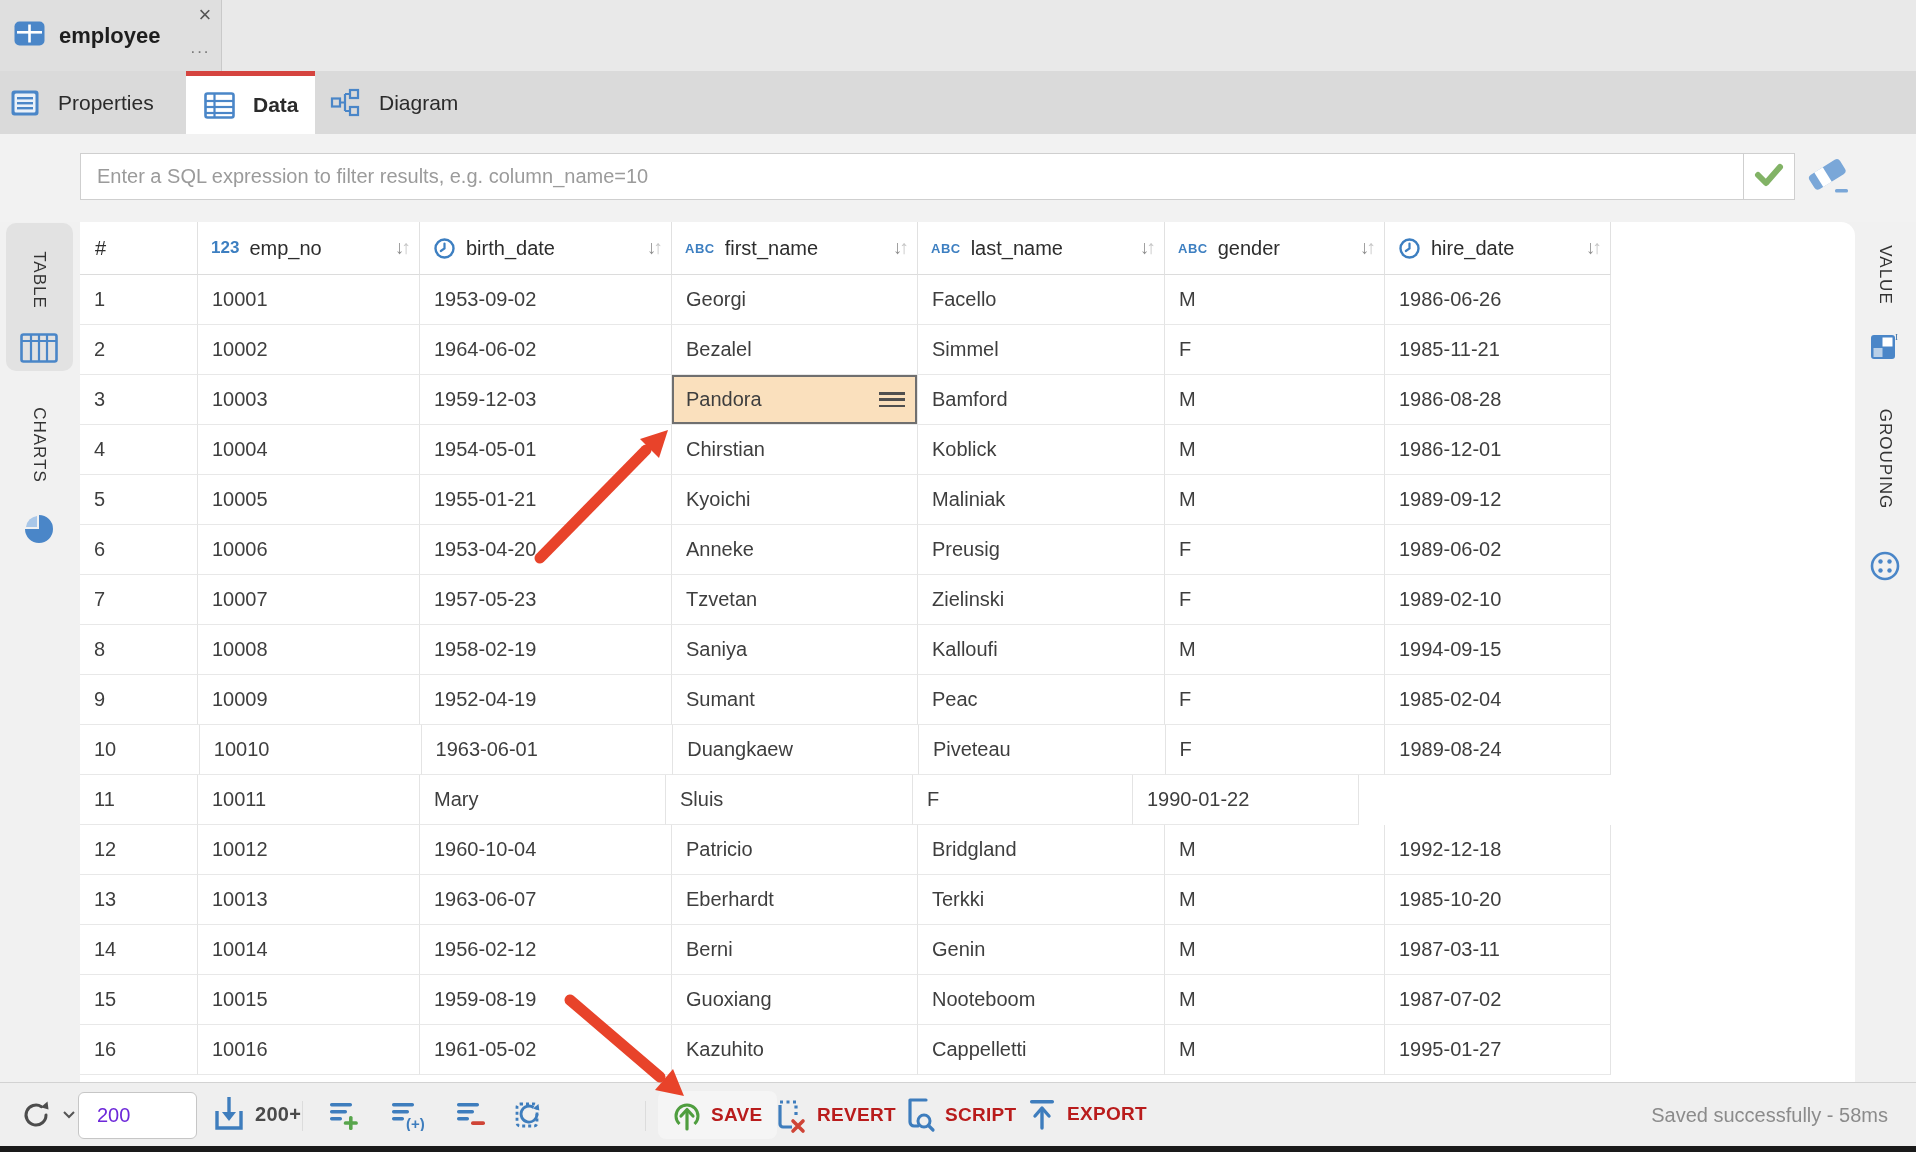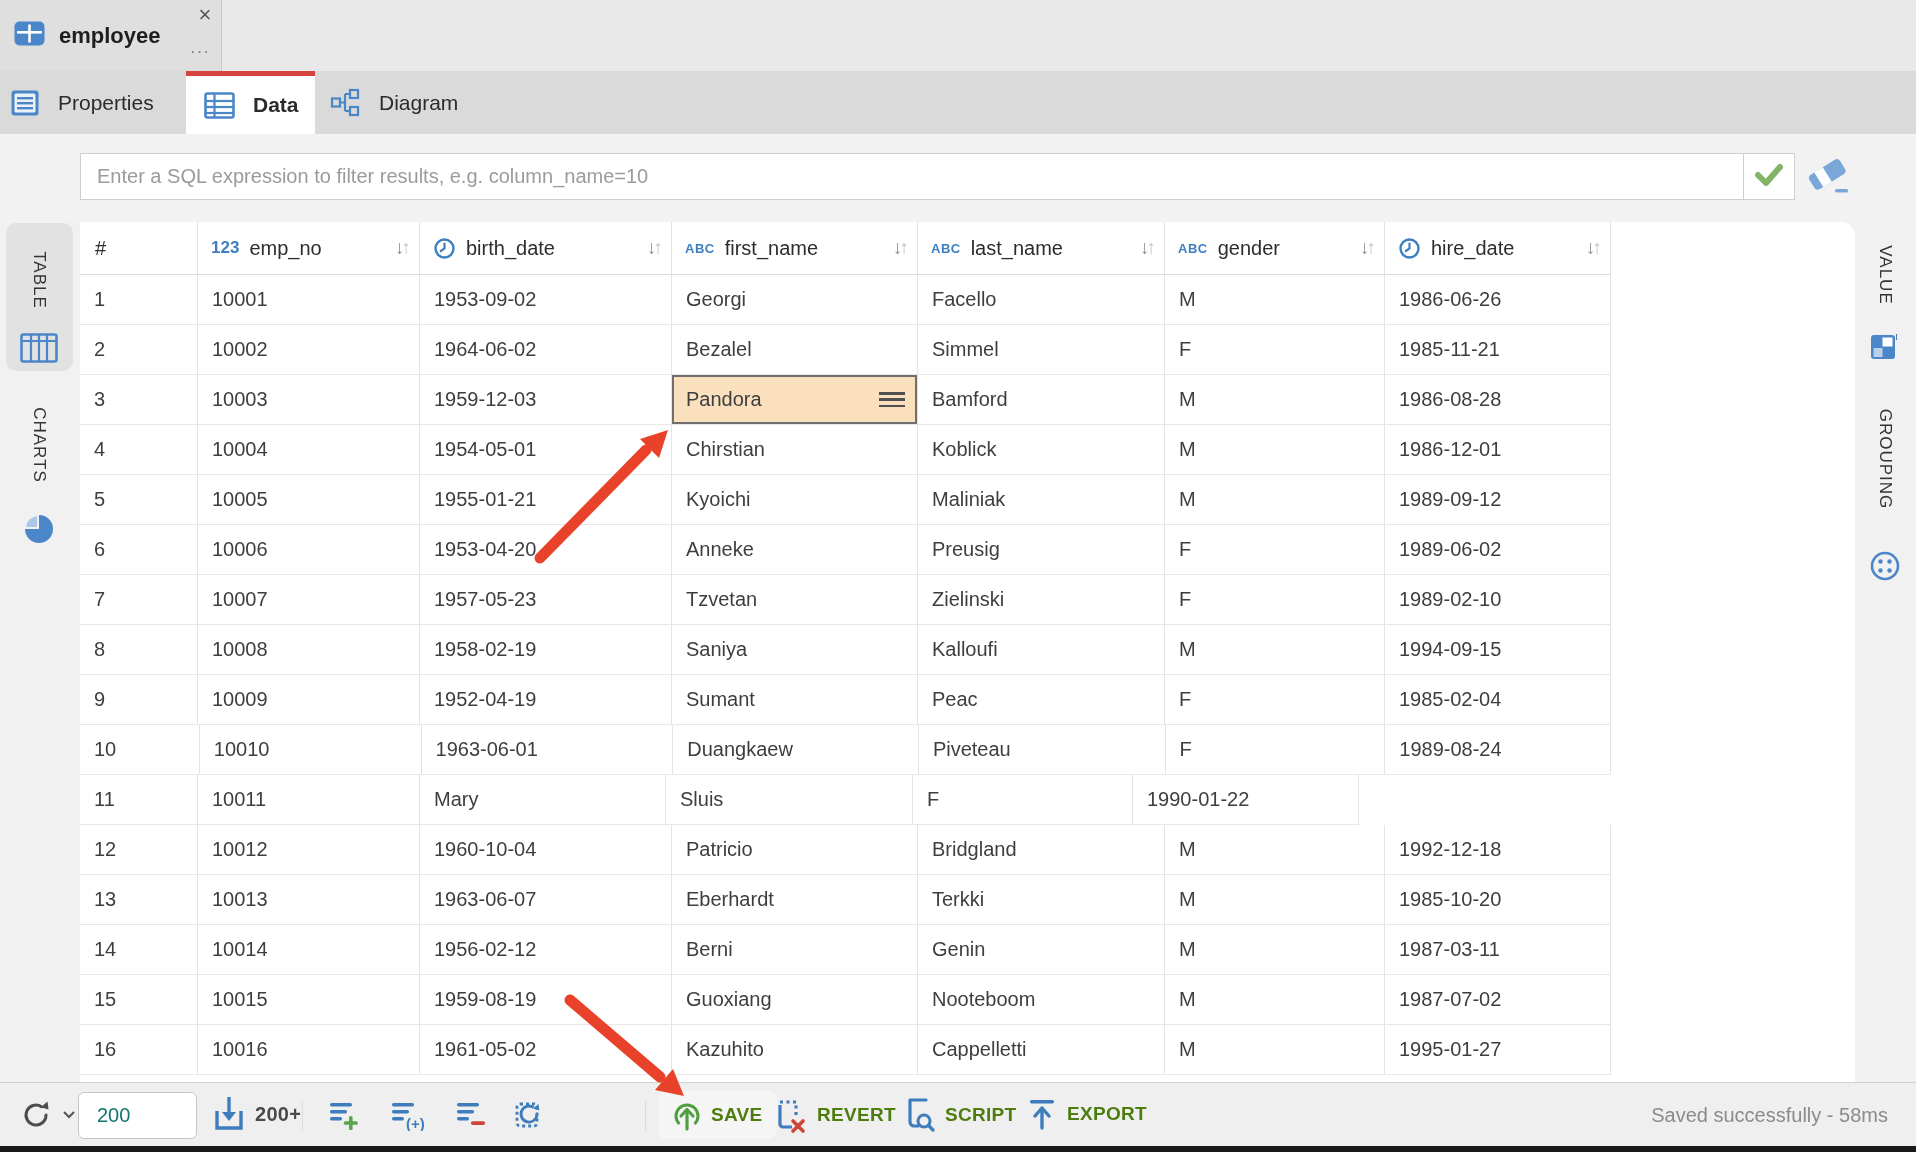--- a/index.html
+++ b/index.html
@@ -62,23 +62,23 @@
   .row { display:flex; height:50px; }
   .cell { display:flex; align-items:center; padding-left:14px; border-right:1px solid #e4e4e4; border-bottom:1px solid #e8e8e8;
           font-size:20px; color:#3e3e3e; background:#fff; }
   .cell.edited { background:#fae0bd; box-shadow:inset 0 0 0 2px #6f6f6f; }
   .burger { margin-left:auto; margin-right:12px; width:26px; height:15px; display:flex; flex-direction:column; justify-content:space-between; }
   .burger i { display:block; height:2.5px; background:#4f4f4f; }
 
   
   .toolbar { position:absolute; left:0; top:1082px; width:1916px; height:64px; background:#efefef; border-top:1px solid #d2d2d2; }
   .tbtn { position:absolute; display:flex; align-items:center; gap:9px; cursor:pointer; }
-  .tlabel { font-size:19px; font-weight:bold; color:#4d7c0f; letter-spacing:.3px; }
+  .tlabel { font-size:19px; font-weight:bold; color:#b91c1c; letter-spacing:.3px; }
   .fetch-input { position:absolute; left:78px; top:9px; width:119px; height:47px; background:#fff; border:1px solid #c6c6c6;
-                 border-radius:6px; font-size:20px; color:#0f766e; padding:0 18px; font-family:"Liberation Sans", sans-serif; outline:none; }
+                 border-radius:6px; font-size:20px; color:#6d28d9; padding:0 18px; font-family:"Liberation Sans", sans-serif; outline:none; }
   .tdiv { position:absolute; top:18px; width:1px; height:30px; background:#dcdcdc; }
   .save-btn { left:658px; top:8px; height:48px; padding:0 14px; background:#f5f5f5; border-radius:8px; }
   .statusmsg { position:absolute; right:28px; top:0; height:64px; display:flex; align-items:center; font-size:20px; color:#8b8b8b; }
   .bottomedge { position:absolute; left:0; top:1146px; width:1916px; height:6px; background:#1a1a1a; }
 
   
   .annot { position:absolute; left:0; top:0; width:1916px; height:1152px; pointer-events:none; z-index:50; }
 </style>
 </head>
 <body>

